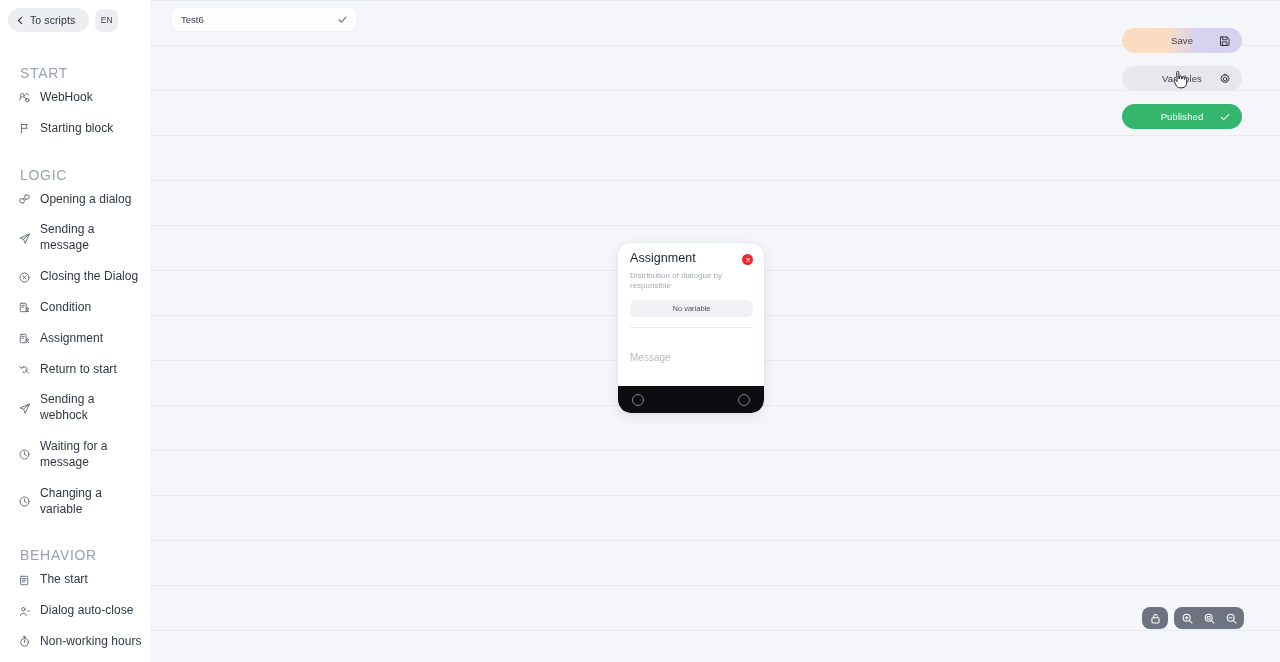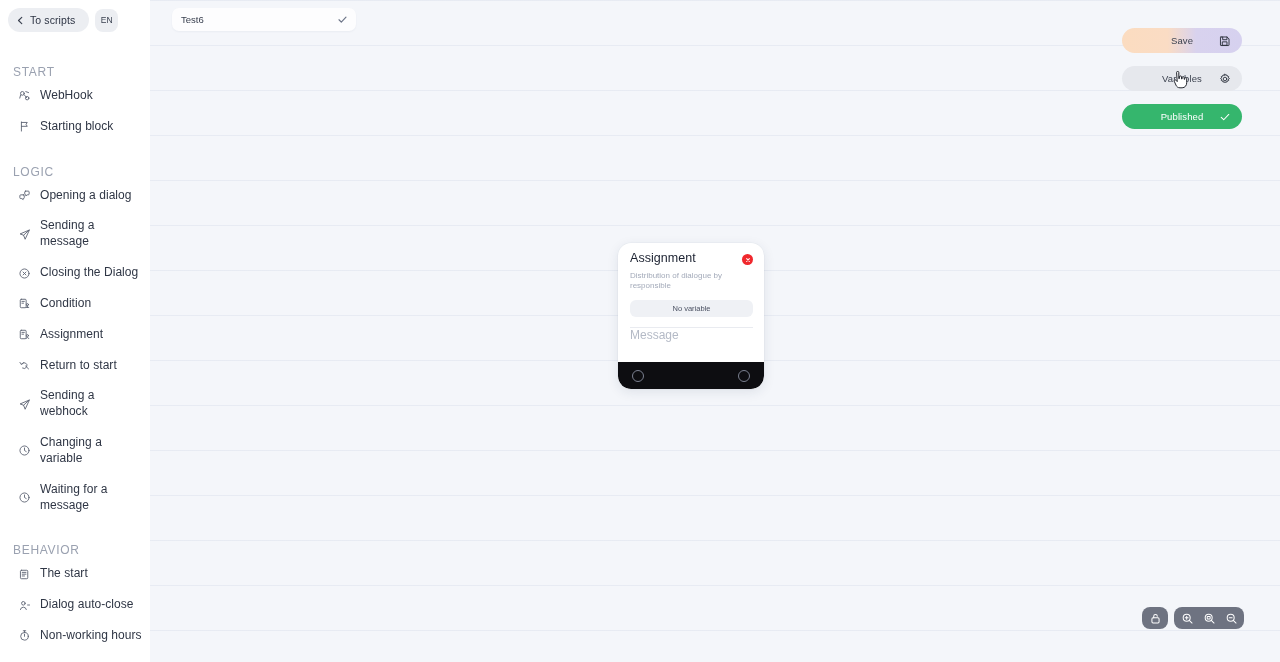--- a/index.html
+++ b/index.html
@@ -68,25 +68,25 @@
     display: flex;
     align-items: center;
     justify-content: center;
     font-size: 8.5px;
     color: #39404f;
     cursor: pointer;
     letter-spacing: .3px;
   }
 
   .sec-title {
-    font-size: 12px;
+    font-size: 14px;
     letter-spacing: .7px;
     color: #9aa1b0;
     text-transform: uppercase;
-    padding-left: 13px;
+    padding-left: 20px;
   }
   .sec-start    { margin-top: 33px; }
   .sec-logic    { margin-top: 25px; }
   .sec-behavior { margin-top: 25px; }
 
   .nav-list { margin-top: 4px; }
 
   .nav-item {
     display: flex;
     align-items: center;
@@ -280,22 +280,22 @@
     cursor: pointer;
   }
 
   .node-divider {
     margin-top: 10px;
     height: 1px;
     background: #e9ebf0;
   }
 
   .node-msg {
-    margin-top: 0;
-    font-size: 12px;
+    margin-top: 24px;
+    font-size: 10px;
     color: #b4bac6;
     min-height: 24px;
     cursor: text;
   }
 
   .node-foot {
     position: relative;
     height: 27px;
     background: #0d0d11;
     border-radius: 0 0 13px 13px;
@@ -465,31 +465,31 @@
         <span class="nav-label">Sending a webhock</span>
       </div>
 
       <div class="nav-item">
         <span class="nav-ico">
           <svg viewBox="0 0 16 16" fill="none" stroke="currentColor" stroke-width="1.1" stroke-linecap="round" stroke-linejoin="round">
             <circle cx="8" cy="8" r="5.6"></circle>
             <path d="M8 4.9 V8 L10.1 9.3"></path>
           </svg>
         </span>
-        <span class="nav-label">Changing a variable</span>
+        <span class="nav-label">Waiting for a message</span>
       </div>
 
       <div class="nav-item">
         <span class="nav-ico">
           <svg viewBox="0 0 16 16" fill="none" stroke="currentColor" stroke-width="1.1" stroke-linecap="round" stroke-linejoin="round">
             <circle cx="8" cy="8" r="5.6"></circle>
             <path d="M8 4.9 V8 L10.1 9.3"></path>
           </svg>
         </span>
-        <span class="nav-label">Waiting for a message</span>
+        <span class="nav-label">Changing a variable</span>
       </div>
     </div>
 
     <div class="sec-title sec-behavior">BEHAVIOR</div>
     <div class="nav-list">
 
       <div class="nav-item">
         <span class="nav-ico">
           <svg viewBox="0 0 16 16" fill="none" stroke="currentColor" stroke-width="1.1" stroke-linecap="round" stroke-linejoin="round">
             <rect x="3" y="2.8" width="9" height="10.4" rx="1.2"></rect>

